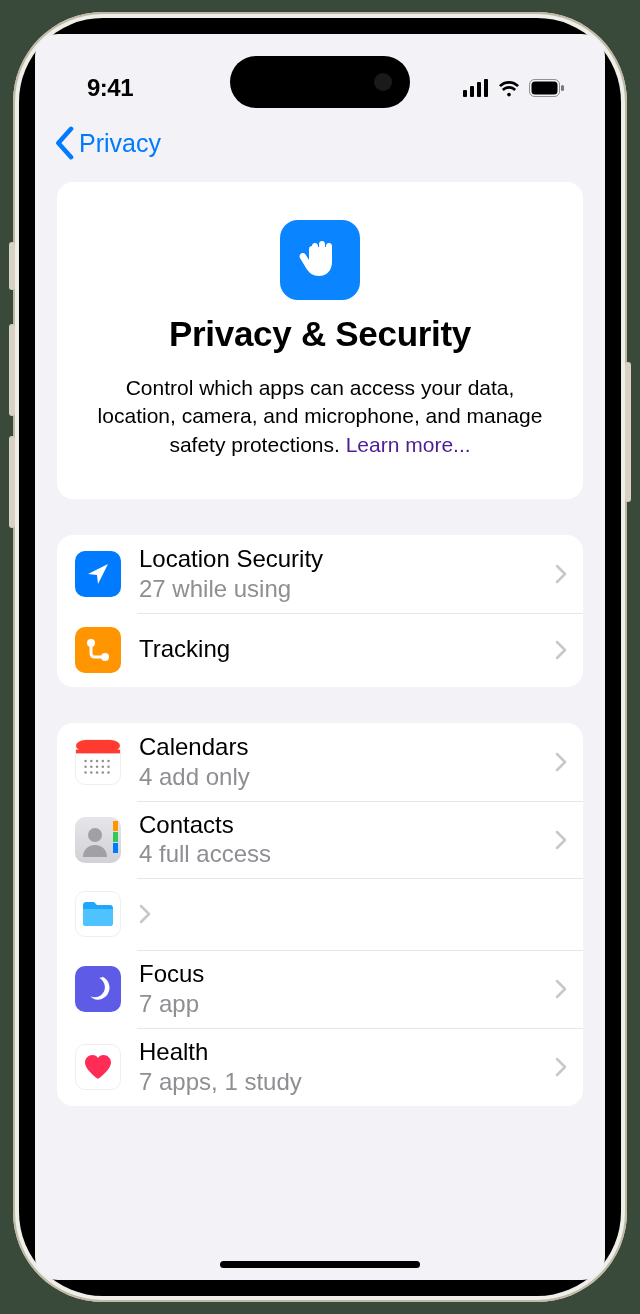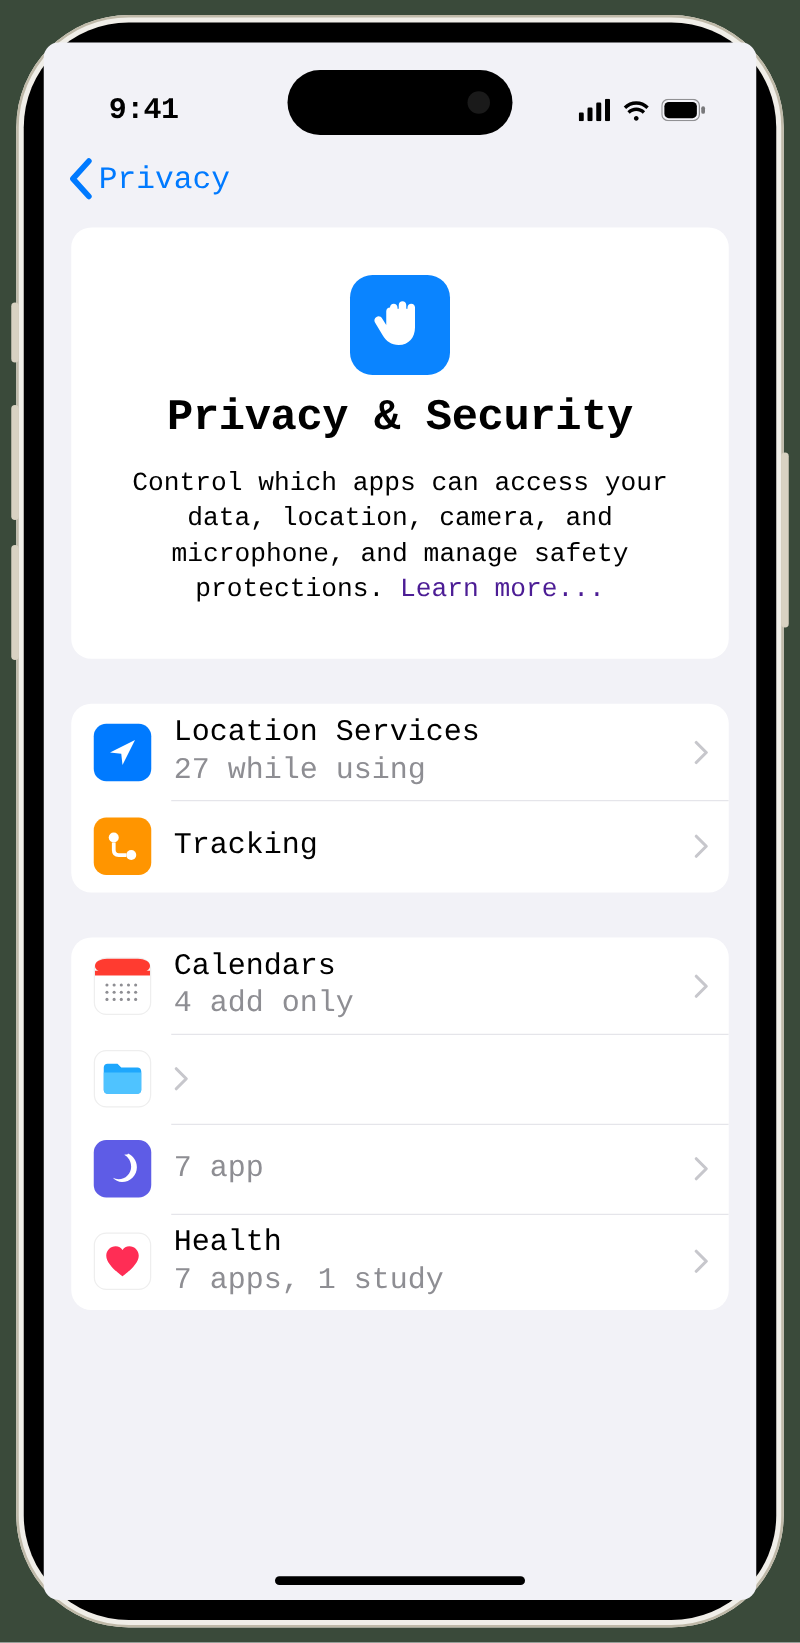--- a/index.html
+++ b/index.html
@@ -25,24 +25,23 @@
     width: 100%;
     height: 100%;
     background: #000;
     border-radius: 84px;
     padding: 16px;
   }
   .screen {
     width: 100%;
     height: 100%;
     background: #f2f2f7;
-    border-radius: 12px;
+    border-radius: 23px;
     overflow: hidden;
     position: relative;
-    font-family: Liberation Mono, monospace;
   }
   .dynamic-island {
     position: absolute;
     top: 22px;
     left: 50%;
     transform: translateX(-50%);
     width: 180px;
     height: 52px;
     background: #000;
     border-radius: 30px;
@@ -220,21 +219,21 @@
 
         <div class="group">
 
           <div class="row">
             <div class="row-icon ic-blue">
               <svg width="26" height="26" viewBox="0 0 26 26">
                   <path fill="#fff" d="M3 13 L23 3 L13 23 L12 14 Z"></path>
                 </svg>
             </div>
             <div class="row-text">
-              <div class="row-title">Location Services</div>
+              <div class="row-title">Location Security</div>
               <div class="row-sub">27 while using</div>
             </div>
             <svg class="chev" width="12" height="20" viewBox="0 0 12 20">
                 <path d="M2 2 L10 10 L2 18" stroke="#c7c7cc" stroke-width="2.5" fill="none" stroke-linecap="round" stroke-linejoin="round"></path>
               </svg>
           </div>
 
           <div class="row row-tall">
             <div class="row-icon ic-orange">
               <svg width="30" height="30" viewBox="0 0 30 30">
@@ -281,40 +280,59 @@
             </div>
             <div class="row-text">
               <div class="row-title">Calendars</div>
               <div class="row-sub">4 add only</div>
             </div>
             <svg class="chev" width="12" height="20" viewBox="0 0 12 20">
                 <path d="M2 2 L10 10 L2 18" stroke="#c7c7cc" stroke-width="2.5" fill="none" stroke-linecap="round" stroke-linejoin="round"></path>
               </svg>
           </div>
 
+          <div class="row">
+            <div class="row-icon ic-gray">
+              <svg width="46" height="46" viewBox="0 0 46 46">
+                  <circle cx="20" cy="18" r="7" fill="#a0a0a5"></circle>
+                  <path d="M8 40c0-8 6-12 12-12s12 4 12 12" fill="#a0a0a5"></path>
+                  <rect x="38" y="4" width="5" height="10" fill="#ff9500"></rect>
+                  <rect x="38" y="15" width="5" height="10" fill="#34c759"></rect>
+                  <rect x="38" y="26" width="5" height="10" fill="#007aff"></rect>
+                </svg>
+            </div>
+            <div class="row-text">
+              <div class="row-title">Contacts</div>
+              <div class="row-sub">4 full access</div>
+            </div>
+            <svg class="chev" width="12" height="20" viewBox="0 0 12 20">
+                <path d="M2 2 L10 10 L2 18" stroke="#c7c7cc" stroke-width="2.5" fill="none" stroke-linecap="round" stroke-linejoin="round"></path>
+              </svg>
+          </div>
 
           <div class="row">
             <div class="row-icon ic-white">
               <svg width="34" height="28" viewBox="0 0 34 28">
                   <path fill="#1ea7fd" d="M2 5c0-1.7 1.3-3 3-3h8l3 3h13c1.7 0 3 1.3 3 3v15c0 1.7-1.3 3-3 3H5c-1.7 0-3-1.3-3-3V5z"></path>
                   <path fill="#4fc3ff" d="M2 9h30v14c0 1.7-1.3 3-3 3H5c-1.7 0-3-1.3-3-3V9z"></path>
                 </svg>
             </div>
             <svg class="chev" width="12" height="20" viewBox="0 0 12 20">
                 <path d="M2 2 L10 10 L2 18" stroke="#c7c7cc" stroke-width="2.5" fill="none" stroke-linecap="round" stroke-linejoin="round"></path>
               </svg>
           </div>
 
           <div class="row">
             <div class="row-icon ic-indigo">
               <svg width="28" height="28" viewBox="0 0 28 28">
                   <path fill="#fff" d="M19 2c-1 0-2 .1-2.9.4C20 4.6 22.6 8.7 22.6 13.5c0 6.5-5.3 11.8-11.8 11.8-2 0-3.8-.5-5.4-1.3C7.5 26.3 10.6 28 14 28c7.7 0 14-6.3 14-14 0-5.7-3.4-10.6-8.3-12.8C19.5 1.4 19.3 2 19 2z" transform="scale(0.85) translate(2,1)"></path>
                 </svg>
             </div>
             <div class="row-text">
+              <div class="row-title">Focus</div>
               <div class="row-sub">7 app</div>
             </div>
             <svg class="chev" width="12" height="20" viewBox="0 0 12 20">
                 <path d="M2 2 L10 10 L2 18" stroke="#c7c7cc" stroke-width="2.5" fill="none" stroke-linecap="round" stroke-linejoin="round"></path>
               </svg>
           </div>
 
           <div class="row">
             <div class="row-icon ic-white">
               <svg width="28" height="26" viewBox="0 0 28 26">

